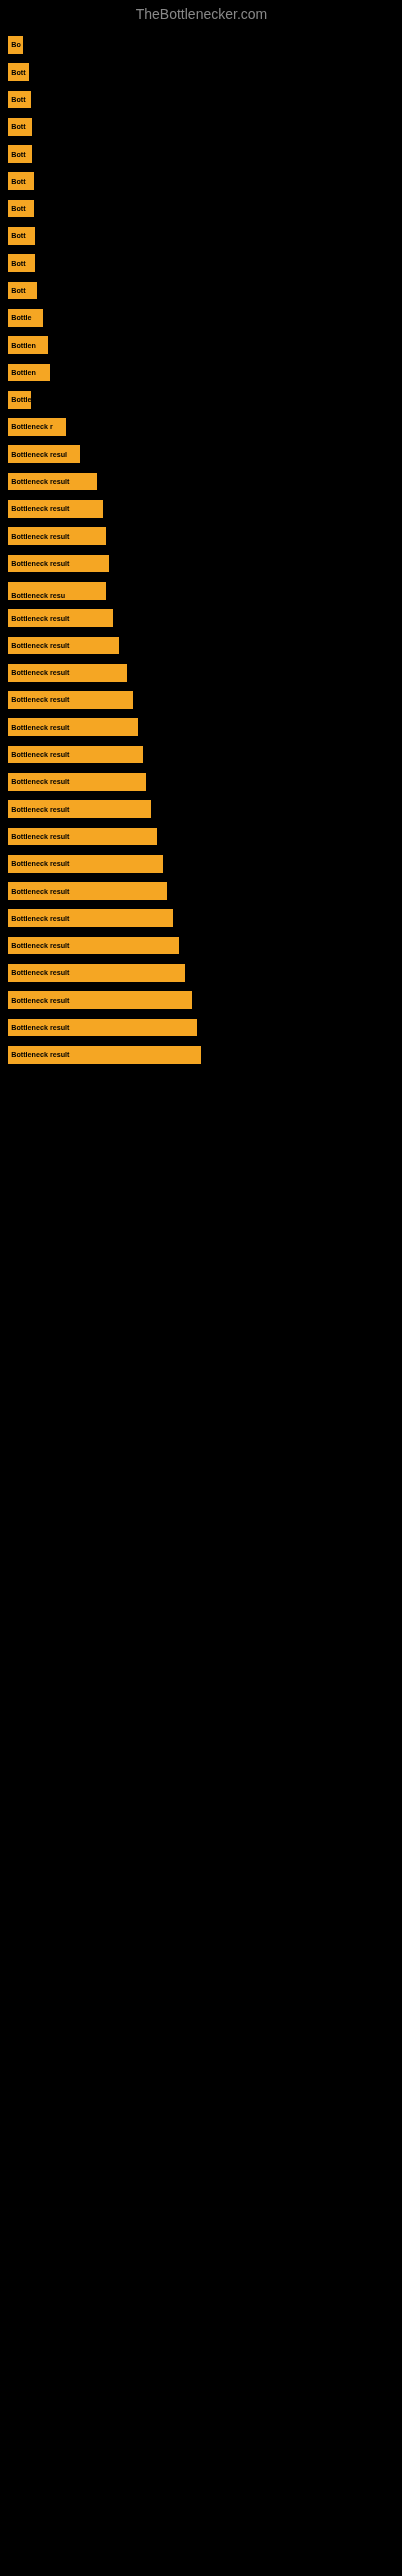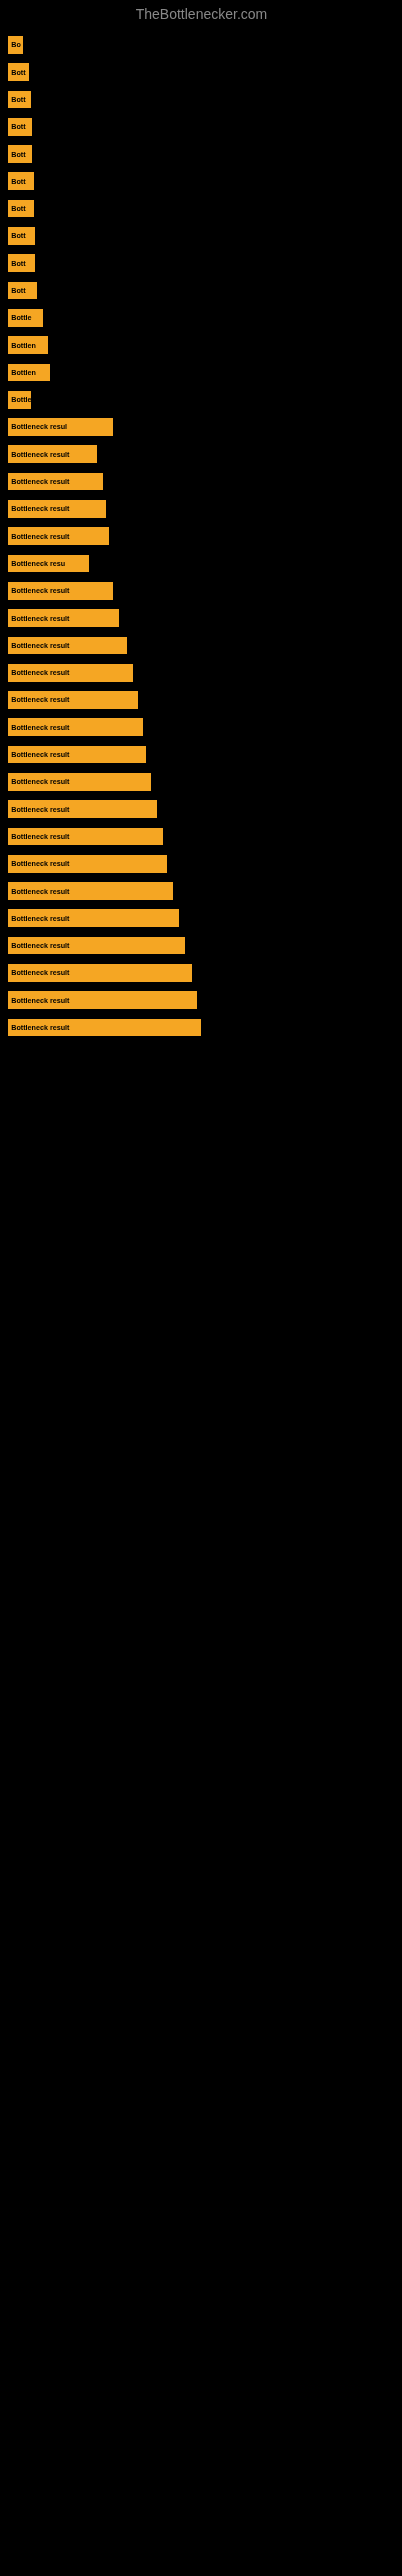--- a/index.html
+++ b/index.html
@@ -124,51 +124,56 @@
       <div class="bar" style="width: 42px;">
         <span class="bar-label">Bottlen</span>
       </div>
     </div>
     <div class="bar-row">
       <div class="bar" style="width: 23px;">
         <span class="bar-label">Bottlene</span>
       </div>
     </div>
     <div class="bar-row">
+      <div class="bar" style="width: 58px;">
+        <span class="bar-label">Bottleneck r</span>
+      </div>
+    </div>
+    <div class="bar-row">
+      <div class="bar" style="width: 72px;">
+        <span class="bar-label">Bottleneck resul</span>
+      </div>
+    </div>
+    <div class="bar-row">
+      <div class="bar" style="width: 89px;">
+        <span class="bar-label">Bottleneck result</span>
+      </div>
+    </div>
+    <div class="bar-row">
+      <div class="bar" style="width: 95px;">
+        <span class="bar-label">Bottleneck result</span>
+      </div>
+    </div>
+    <div class="bar-row">
+      <div class="bar" style="width: 98px;">
+        <span class="bar-label">Bottleneck result</span>
+      </div>
+    </div>
+    <div class="bar-row">
+      <div class="bar" style="width: 101px;">
+        <span class="bar-label">Bottleneck result</span>
+      </div>
+    </div>
+    <div class="bar-row">
+      <div class="bar" style="width: 98px; align-items: flex-end;">
+        <span class="bar-label">Bottleneck resu</span>
+      </div>
+    </div>
+    <div class="bar-row">
       <div class="bar" style="width: 105px;">
-        <span class="bar-label">Bottleneck resul</span>
-      </div>
-    </div>
-    <div class="bar-row">
-      <div class="bar" style="width: 89px;">
-        <span class="bar-label">Bottleneck result</span>
-      </div>
-    </div>
-    <div class="bar-row">
-      <div class="bar" style="width: 95px;">
-        <span class="bar-label">Bottleneck result</span>
-      </div>
-    </div>
-    <div class="bar-row">
-      <div class="bar" style="width: 98px;">
-        <span class="bar-label">Bottleneck result</span>
-      </div>
-    </div>
-    <div class="bar-row">
-      <div class="bar" style="width: 101px;">
-        <span class="bar-label">Bottleneck result</span>
-      </div>
-    </div>
-    <div class="bar-row">
-      <div class="bar" style="width: 81px;">
-        <span class="bar-label">Bottleneck resu</span>
-      </div>
-    </div>
-    <div class="bar-row">
-      <div class="bar" style="width: 105px;">
         <span class="bar-label">Bottleneck result</span>
       </div>
     </div>
     <div class="bar-row">
       <div class="bar" style="width: 111px;">
         <span class="bar-label">Bottleneck result</span>
       </div>
     </div>
     <div class="bar-row">
       <div class="bar" style="width: 119px;">

